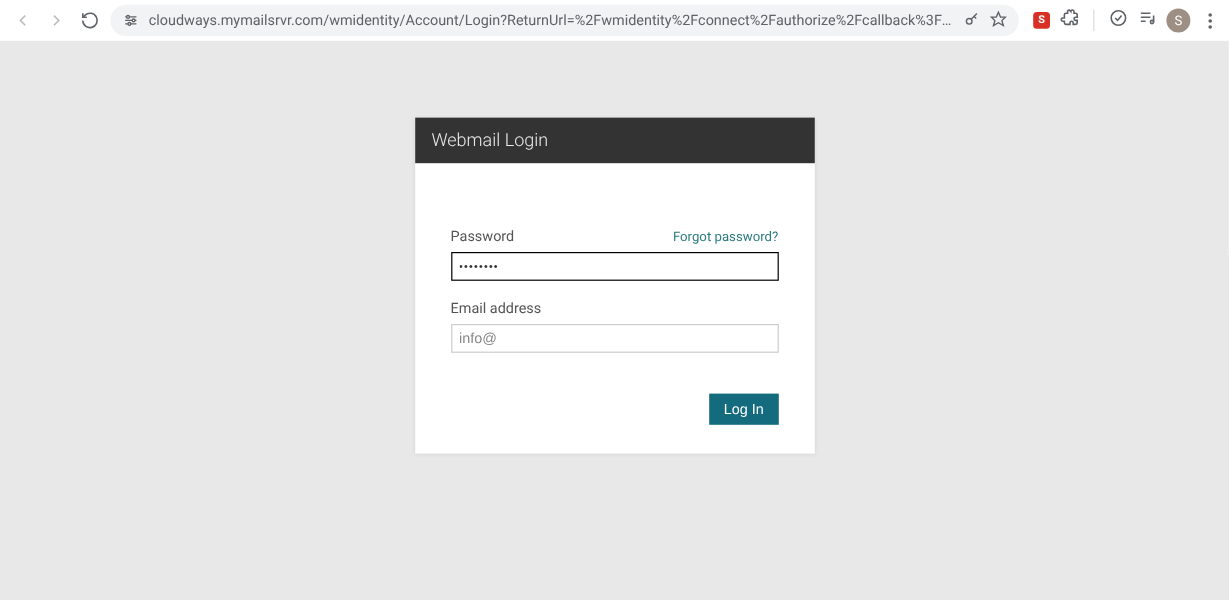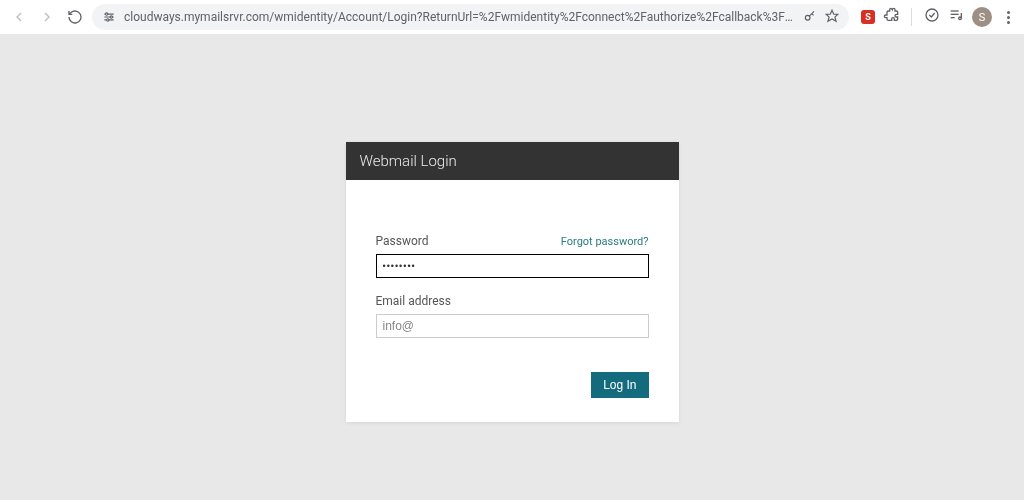--- a/index.html
+++ b/index.html
@@ -60,21 +60,21 @@
     .dots { width:16px; display:flex; flex-direction:column; align-items:center; gap:2px; }
     .dots span { width:3px; height:3px; background:#5f6368; border-radius:50%; }
 
     
     .page {
       background: #e8e8e8;
       width: 100%;
       height: calc(500px - 34px);
       display: flex;
       justify-content: center;
-      padding-top: 108px;
+      padding-top: 64px;
     }
     .card {
       width: 333px;
       background: #fff;
       box-shadow: 0 1px 4px rgba(0,0,0,0.08);
       height: fit-content;
     }
     .card-header {
       background: #333333;
       color: #eaeaea;

